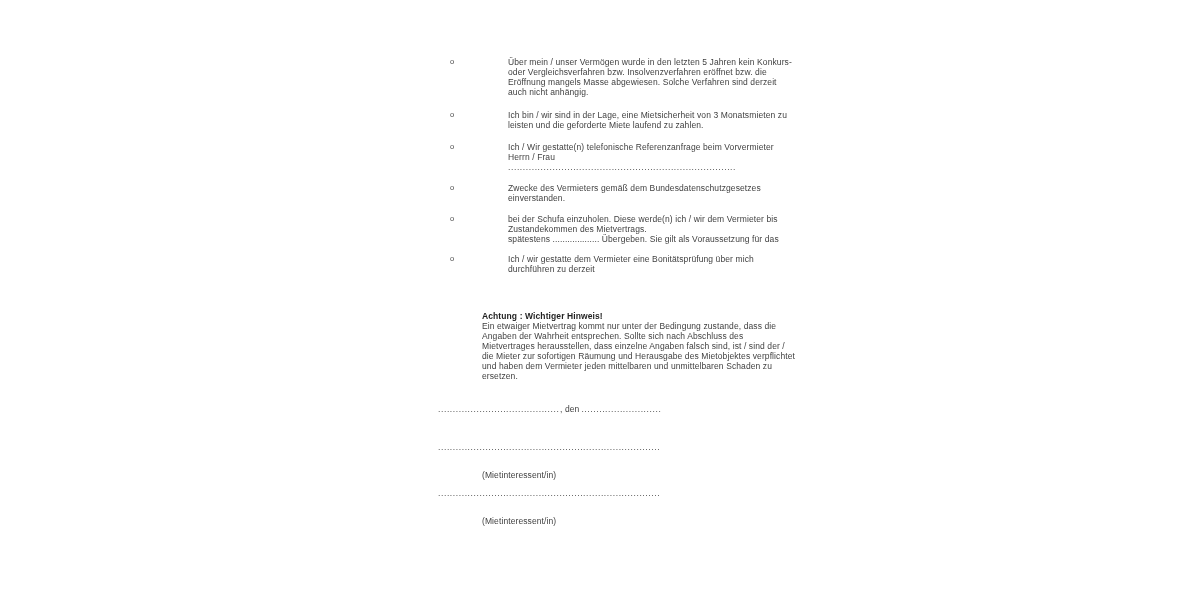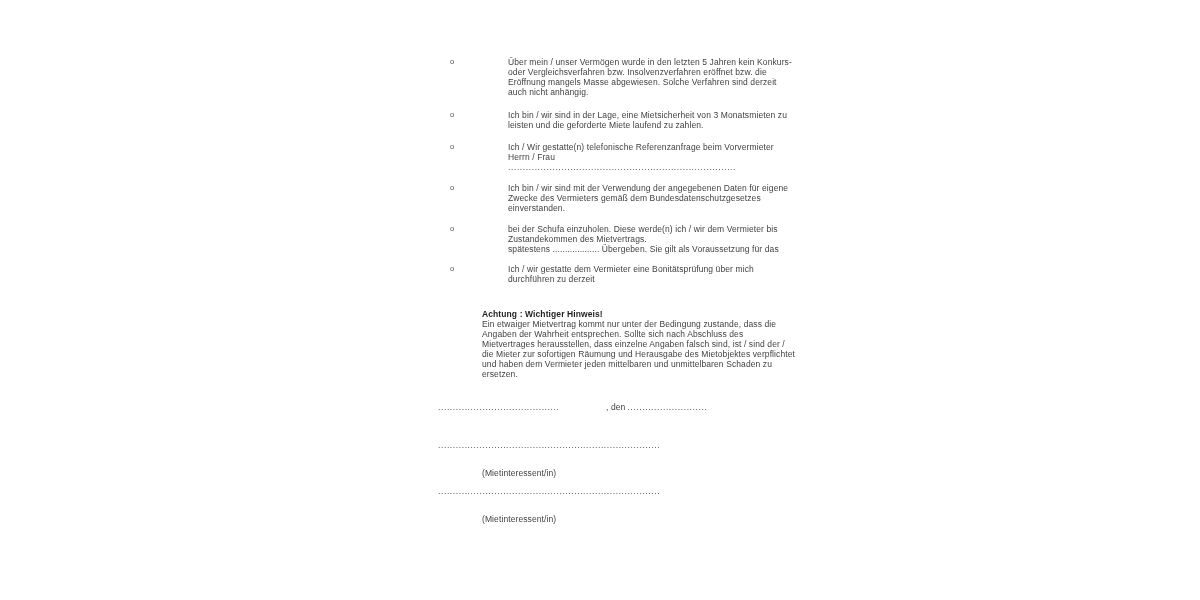--- a/index.html
+++ b/index.html
@@ -24,37 +24,37 @@
   }
   .li .marker {
     position:absolute;
     left:12px; top:0;
     font-size:7.5px;
     color:#4a4a4a;
   }
   .line { white-space:nowrap;padding-left:44px; }
   .mb13{margin-bottom:13px}.mb12{margin-bottom:12px}.mb11{margin-bottom:11px}.mb10{margin-bottom:10px}
   .notice-heading {
-    margin-top:25px;
+    margin-top:37px;
     font-weight:bold;
     color:#1f1f1f;
   }
   .para { margin-top:0; }
   .dots {
     overflow:hidden;
     white-space:nowrap;
     letter-spacing:0.6px;
     color:#4a4a4a;
   }
   .b3-dots { width:272px; }
   .date-line { margin-top:23px; white-space:nowrap; }
   .date-line .dots { display:inline-block; vertical-align:bottom; }
   .date-left  { width:121px; }
   .date-right { width:80px; }
-  .date-word { padding:0 2px 0 1px;margin-left:46px; }
+  .date-word { padding:0 2px 0 1px; }
   .sig-dots { width:221px; margin-top:28px; }
   .sig-dots-2 { margin-top:8px; }
   .sig-label { margin-top:18px; }
 </style>
 </head>
 <body>
 
 <div class="doc">
 
   <div>
@@ -75,21 +75,20 @@
 
     <div class="li mb11">
       <span class="marker">o</span>
       <div class="line">Ich / Wir gestatte(n) telefonische Referenzanfrage beim Vorvermieter</div>
       <div class="line">Herrn / Frau</div>
       <div class="line dots b3-dots">........................................................................................................................</div>
     </div>
 
     <div class="li mb11">
       <span class="marker">o</span>
-      <div class="line">Ich bin / wir sind mit der Verwendung der angegebenen Daten für eigene</div>
       <div class="line">Zwecke des Vermieters gemäß dem Bundesdatenschutzgesetzes</div>
       <div class="line">einverstanden.</div>
     </div>
 
     <div class="li mb10">
       <span class="marker">o</span>
       <div class="line">bei der Schufa einzuholen. Diese werde(n) ich / wir dem Vermieter bis</div>
       <div class="line">Zustandekommen des Mietvertrags.</div>
       <div class="line">spätestens ................... Übergeben. Sie gilt als Voraussetzung für das</div>
     </div>

